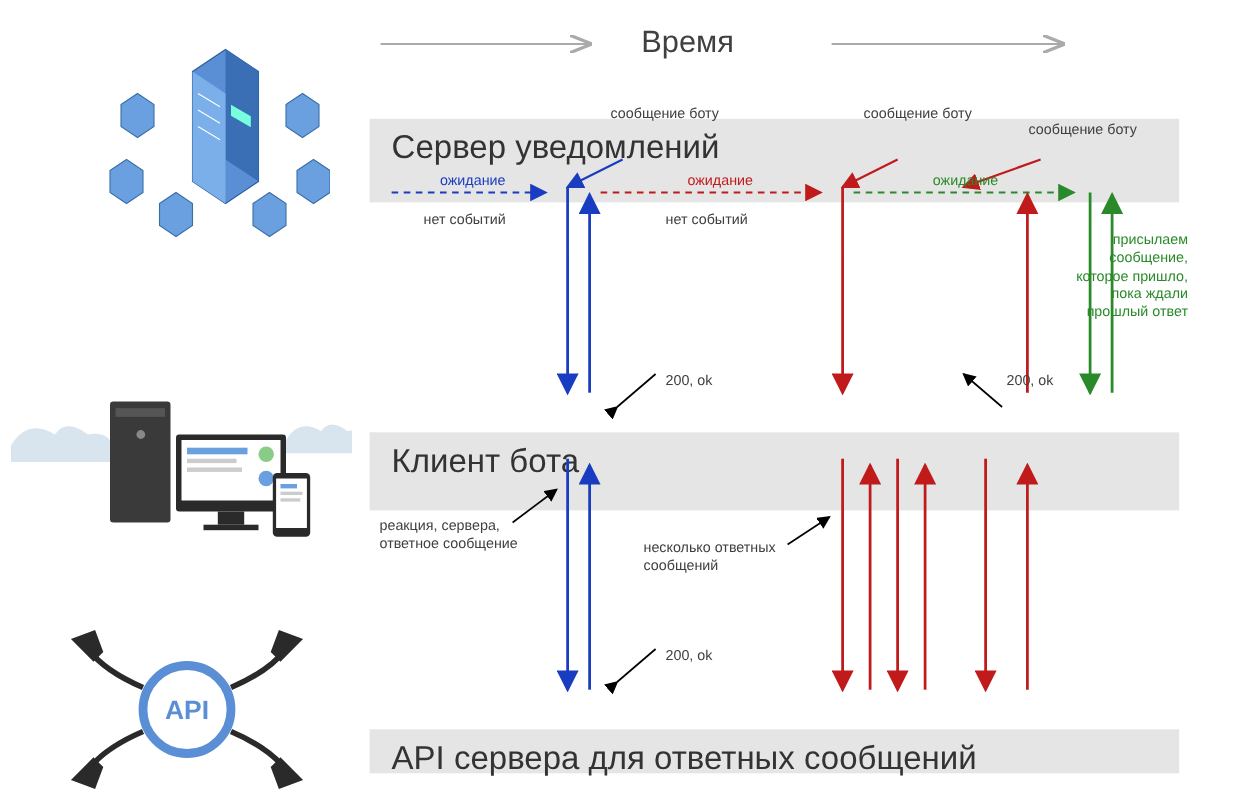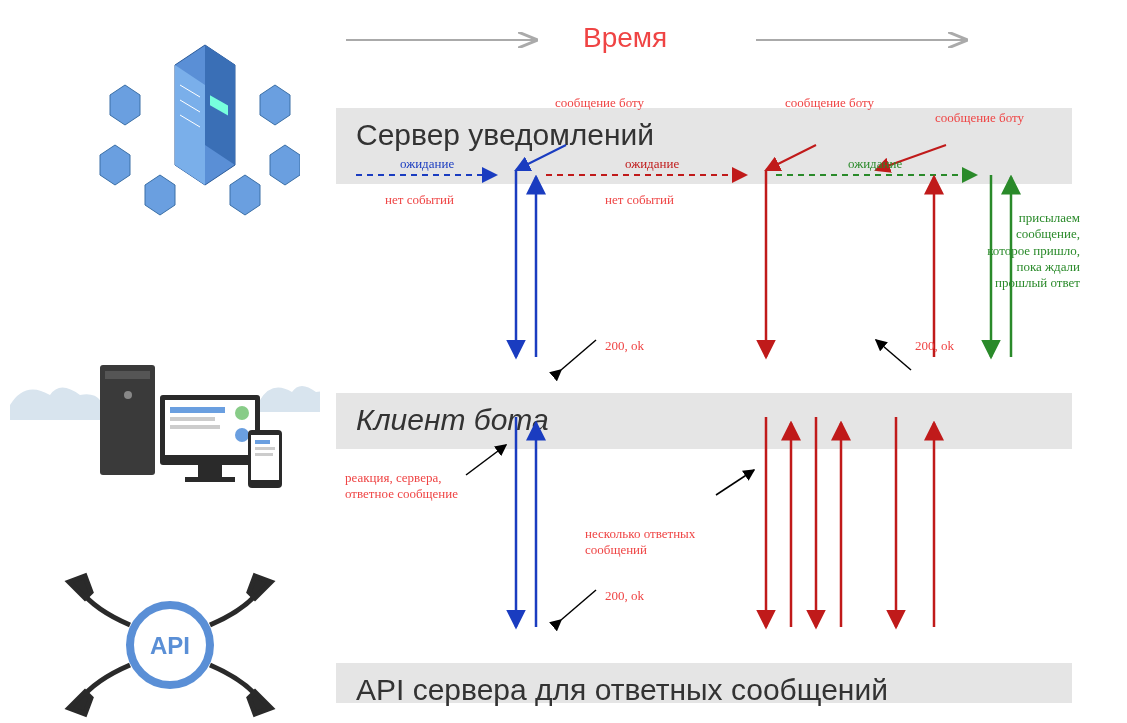--- a/index.html
+++ b/index.html
@@ -21,26 +21,25 @@
     font-size: 30px;
     color: #333;
     margin-top: 33px;
   }
   .illus {
     position: absolute;
   }
   .txt {
     position: absolute;
     font-size: 15px;
-    color: #ef4444;
+    color: #404040;
     line-height: 1.25;
   }
   .small {
     font-size: 13px;
-    font-family: Liberation Serif, serif;
   }
   .blue { color: #1a3cc0; }
   .red  { color: #c01a1a; }
   .green{ color: #2a8a2a; }
 </style>
 </head>
 <body>
 
 <svg class="illus" style="left:336px; top:28px;" width="736" height="30">
   <defs>
@@ -50,21 +49,21 @@
   </defs>
   <line x1="10" y1="12" x2="200" y2="12" stroke="#aaa" stroke-width="2" marker-end="url(#garrow)"></line>
   <line x1="420" y1="12" x2="630" y2="12" stroke="#aaa" stroke-width="2" marker-end="url(#garrow)"></line>
 </svg>
 <div class="txt" style="left:583px; top:20px; font-size:28px;">Время</div>
 
 <div class="lane" style="top:75px; height:76px;">
   <span>Сервер уведомлений</span>
 </div>
 
-<div class="lane" style="top:360px; height:56px;font-style:italic;">
+<div class="lane" style="top:360px; height:71px;">
   <span>Клиент бота</span>
 </div>
 
 <div class="lane" style="top:630px; height:40px;">
   <span>API сервера для ответных сообщений</span>
 </div>
 
 <svg class="illus" style="left:80px; top:15px;" width="220" height="210">
 
   <g transform="translate(95,30)">
@@ -207,21 +206,21 @@
 <div class="txt small" style="left:555px; top:95px;">сообщение боту</div>
 <div class="txt small" style="left:785px; top:95px;">сообщение боту</div>
 <div class="txt small" style="left:935px; top:110px;">сообщение боту</div>
 
 <div class="txt small" style="left:605px; top:338px;">200, ok</div>
 <div class="txt small" style="left:915px; top:338px;">200, ok</div>
 
 <div class="txt small" style="left:345px; top:470px; white-space:pre-line;">реакция, сервера,
 ответное сообщение</div>
 
-<div class="txt small" style="left:585px; top:490px; white-space:pre-line;margin-top:36px;">несколько ответных
+<div class="txt small" style="left:585px; top:490px; white-space:pre-line;">несколько ответных
 сообщений</div>
 
 <div class="txt small" style="left:605px; top:588px;">200, ok</div>
 
 <div class="txt small green" style="left:960px; top:210px; text-align:right; width:120px; white-space:pre-line;">присылаем
 сообщение,
 которое пришло,
 пока ждали
 прошлый ответ</div>
 

